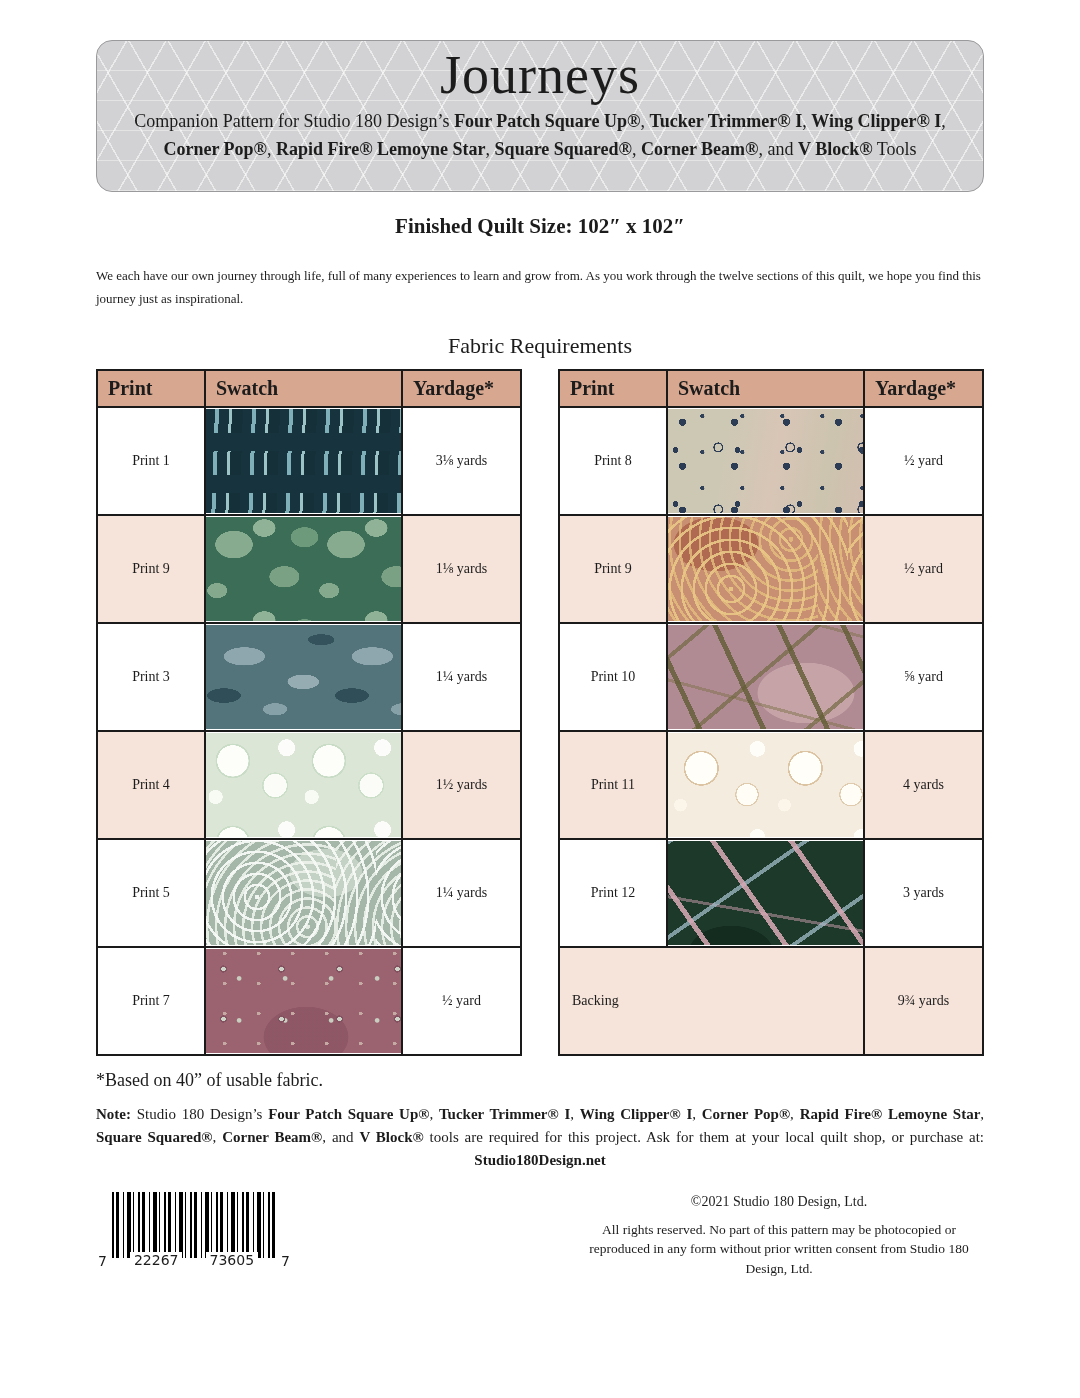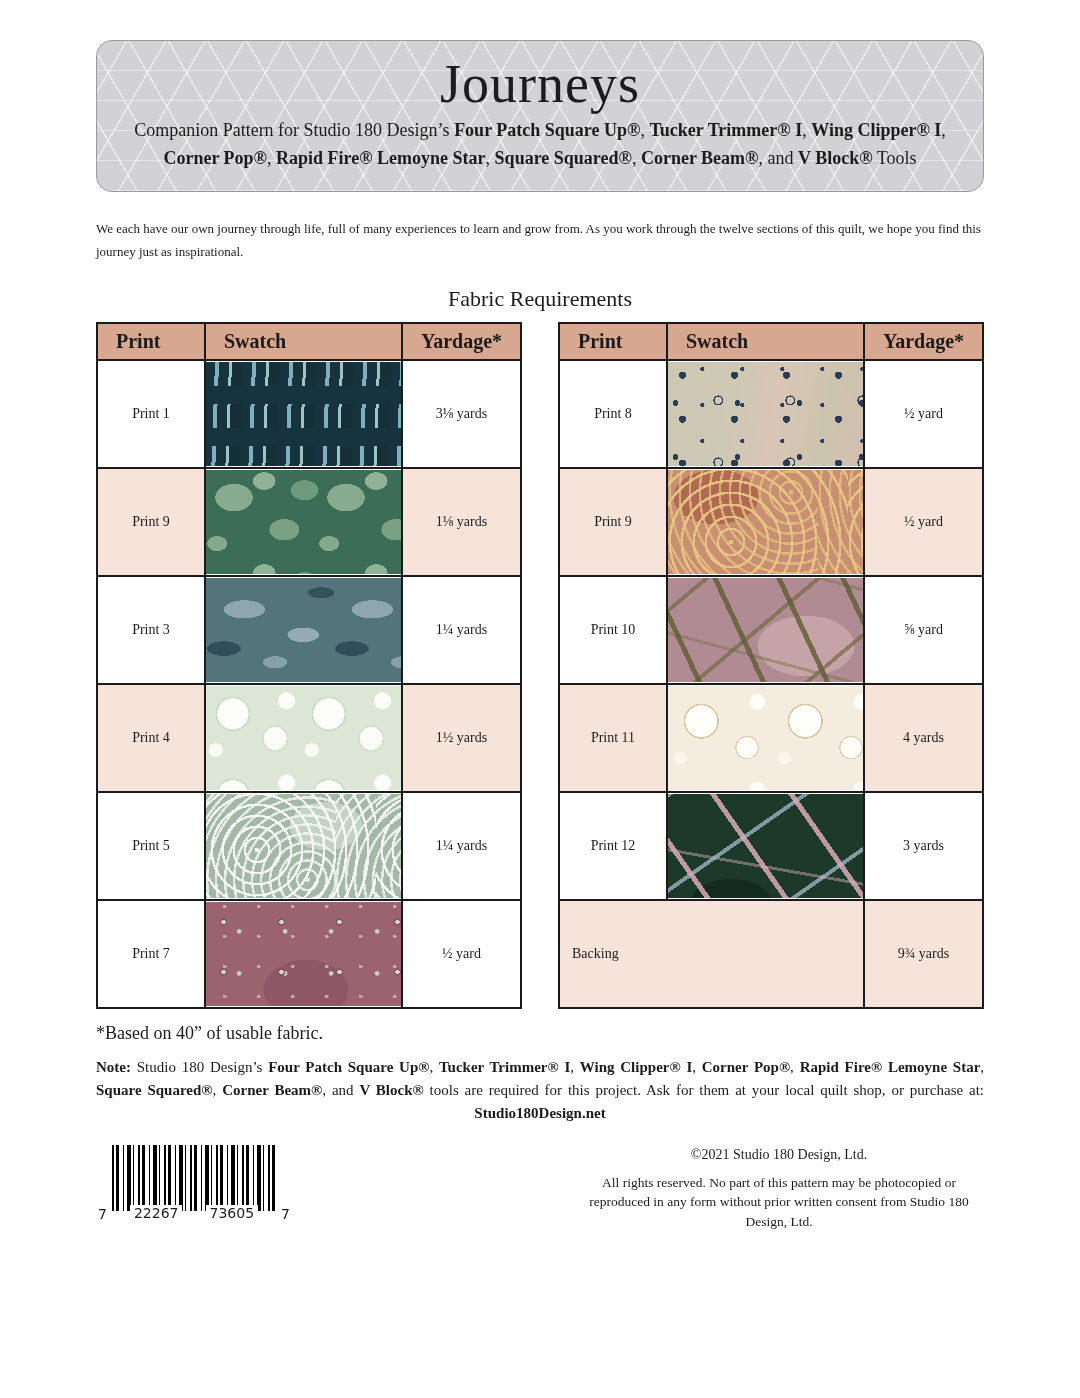--- a/index.html
+++ b/index.html
@@ -15,36 +15,36 @@
   .page{width:1080px;height:1398px;padding:40px 96px 0 96px;background:#fff}
 
   
   .banner{
     height:152px;border:1px solid #9a9a9c;border-radius:16px;
     background-color:var(--banner-bg);
     background-image:
       repeating-linear-gradient(60deg, rgba(255,255,255,.55) 0 1.5px, rgba(255,255,255,0) 1.5px 34px),
       repeating-linear-gradient(-60deg, rgba(255,255,255,.55) 0 1.5px, rgba(255,255,255,0) 1.5px 34px),
       repeating-linear-gradient(0deg, rgba(255,255,255,.4) 0 1.5px, rgba(255,255,255,0) 1.5px 30px);
-    text-align:center;padding-top:12px;
+    text-align:center;padding-top:3px;
   }
   .banner h1{font-size:54px;font-weight:normal;letter-spacing:1px;line-height:1.15}
   .banner .subtitle{font-size:18px;line-height:1.55;margin-top:2px;padding:0 30px}
   .seg-b{font-weight:bold}
 
   
   .quilt-size{text-align:center;font-weight:bold;font-size:21px;margin-top:22px}
   .intro{font-size:13px;line-height:1.75;margin-top:26px}
   .fabric-title{text-align:center;font-size:22px;font-weight:normal;margin-top:22px}
 
   
   .tables{display:flex;justify-content:space-between;align-items:flex-start;margin-top:10px}
   table{border-collapse:collapse;table-layout:fixed;width:424px}
   th,td{border:2px solid var(--border-c)}
-  th{background:var(--header-bg);font-size:20px;text-align:left;padding:4px 0 4px 18px;height:37px}
+  th{background:var(--header-bg);font-size:20px;text-align:left;padding:4px 0 4px 10px;height:37px}
   td{font-size:14px;height:108px}
   td.print{text-align:center;background:#fff}
   td.yard{text-align:center;background:#fff}
   tr.alt td.print, tr.alt td.yard{background:var(--row-alt)}
   td.swatchcell{padding:0}
   .swatch{display:block;width:100%;height:104px}
   td.backing-label{text-align:left;padding-left:12px}
 
   
   .s1{background-color:#17333d;background-image:
@@ -133,20 +133,21 @@
 </head>
 <body>
 
 <div class="page">
 
   <div class="banner">
     <h1>Journeys</h1>
     <p class="subtitle"><span>Companion Pattern for Studio 180 Design’s </span><span class="seg-b">Four Patch Square Up®</span><span>, </span><span class="seg-b">Tucker Trimmer® I</span><span>, </span><span class="seg-b">Wing Clipper® I</span><span>, </span><span class="seg-b">Corner Pop®</span><span>, </span><span class="seg-b">Rapid Fire® Lemoyne Star</span><span>, </span><span class="seg-b">Square Squared®</span><span>, </span><span class="seg-b">Corner Beam®</span><span>, and </span><span class="seg-b">V Block®</span><span> Tools</span></p>
   </div>
 
+  <p class="quilt-size">Finished Quilt Size: 102″ x 102″</p>
 
   <p class="intro">We each have our own journey through life, full of many experiences to learn and grow from. As you work through the twelve sections of this quilt, we hope you find this journey just as inspirational.</p>
 
   <h2 class="fabric-title">Fabric Requirements</h2>
 
   <div class="tables">
 
     <table>
       <colgroup>
           <col style="width:108px">

